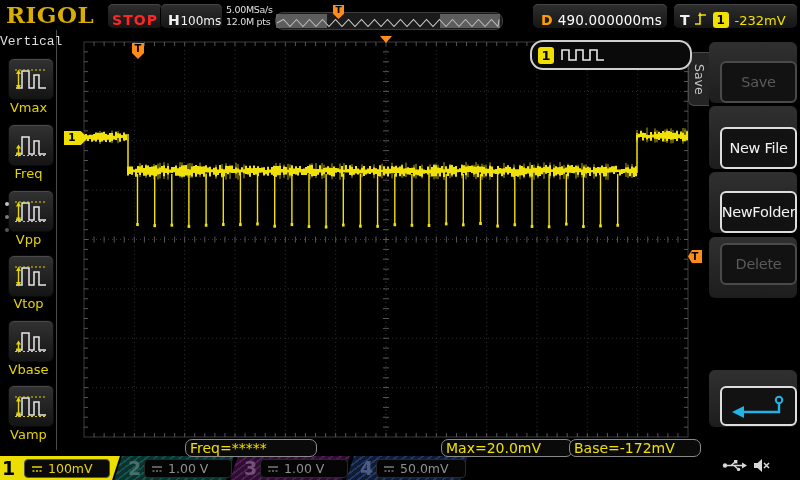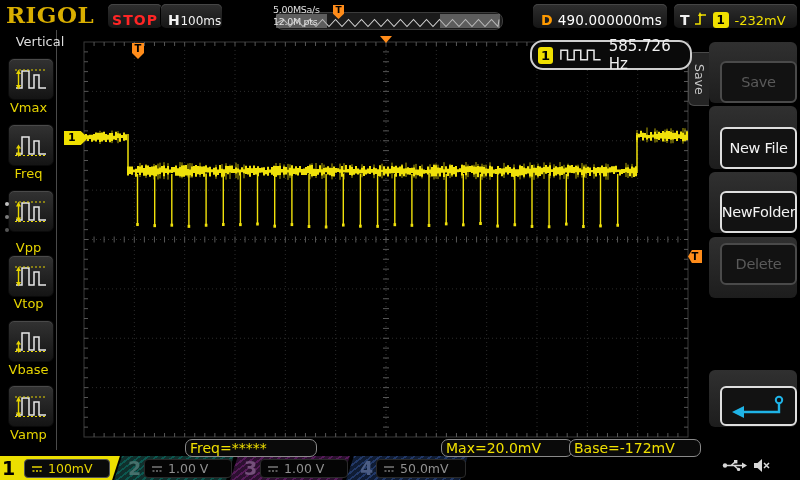--- a/index.html
+++ b/index.html
@@ -89,21 +89,21 @@
 
   <div class="abs" style="left:0;top:0;width:736px;height:30px;">
     <div class="abs logo" style="left:6px;top:1px;">RIGOL</div>
     <div class="abs chip" style="left:108px;top:4px;width:54px;height:24px;">
       <span class="stop-txt">STOP</span>
     </div>
     <div class="abs chip" style="left:161px;top:4px;width:61px;height:24px;">
       <span class="hlbl">H</span>
       <span class="hval">100ms</span>
     </div>
-    <div class="abs acq" style="left:226px;top:4px;width:52px;margin-left:47px;">
+    <div class="abs acq" style="left:226px;top:4px;width:52px;">
       <div>5.00MSa/s</div>
       <div>12.0M pts</div>
     </div>
     <div class="abs preview" style="left:275px;top:12px;width:226px;height:16px;"></div>
     <div class="abs pflag" style="left:333px;top:5px;width:11px;height:14px;">T</div>
     <div class="abs chip" style="left:533px;top:4px;width:134px;height:24px;">
       <span class="dlbl">D</span>
       <span class="dval">490.000000ms</span>
     </div>
     <div class="abs chip" style="left:674px;top:4px;width:123px;height:24px;">
@@ -111,21 +111,21 @@
       <svg class="icon" width="15" height="18" viewBox="0 0 15 18" style="margin-left:3px;">
         <path d="M2 14 H7 V5 H13" stroke="#f0e000" stroke-width="1.6" fill="none"></path>
         <polygon points="5,6 9,6 7,2" fill="#f0e000"></polygon>
       </svg>
       <span class="tsrc">1</span>
       <span class="tlev">-232mV</span>
     </div>
   </div>
 
   <div class="abs vline" style="left:56px;top:30px;width:1px;height:420px;"></div>
-  <div class="abs side-title" style="left:12px;top:34px;width:56px;">Vertical</div>
+  <div class="abs side-title" style="left:0;top:34px;width:56px;font-family:Liberation Mono, monospace;">Vertical</div>
 
   <div class="abs lm-btn" style="left:8px;top:58px;width:44px;height:40px;">
     <svg class="icon lm-icon" width="38" height="30" viewBox="0 0 38 30">
         <path d="M4 24 H10 V7 H17 V24 H22 V11 H27 V24 H34" stroke="#e8e8e8" stroke-width="1.5" fill="none"></path>
         <path d="M3 6 H35" stroke="#e6d400" stroke-width="1" stroke-dasharray="2 2" fill="none"></path>
         <path d="M6.5 9 V22" stroke="#e6d400" stroke-width="1.4"></path>
         <polygon points="4,10 9,10 6.5,5.5" fill="#e6d400"></polygon>
         <polygon points="4,21 9,21 6.5,25.5" fill="#e6d400"></polygon>
       </svg>
   </div>
@@ -145,21 +145,21 @@
   <div class="abs lm-btn" style="left:8px;top:190px;width:44px;height:40px;">
     <svg class="icon lm-icon" width="38" height="30" viewBox="0 0 38 30">
         <path d="M4 24 H10 V7 H17 V24 H22 V11 H27 V24 H34" stroke="#e8e8e8" stroke-width="1.5" fill="none"></path>
         <path d="M3 6 H35" stroke="#e6d400" stroke-width="1" stroke-dasharray="2 2" fill="none"></path>
         <path d="M3 25.5 H35" stroke="#e6d400" stroke-width="1" stroke-dasharray="2 2" fill="none"></path>
         <path d="M6.5 9 V23" stroke="#e6d400" stroke-width="1.4"></path>
         <polygon points="4,10.5 9,10.5 6.5,5.5" fill="#e6d400"></polygon>
         <polygon points="4,21.5 9,21.5 6.5,26.5" fill="#e6d400"></polygon>
       </svg>
   </div>
-  <div class="abs lm-label" style="left:0;top:232px;width:57px;margin-top:8px;">Vpp</div>
+  <div class="abs lm-label" style="left:0;top:232px;width:57px;">Vpp</div>
 
   <div class="abs lm-btn" style="left:8px;top:255px;width:44px;height:40px;">
     <svg class="icon lm-icon" width="38" height="30" viewBox="0 0 38 30">
         <path d="M4 24 H10 V7 H17 V24 H22 V11 H27 V24 H34" stroke="#e8e8e8" stroke-width="1.5" fill="none"></path>
         <path d="M3 6 H35" stroke="#e6d400" stroke-width="1" stroke-dasharray="2 2" fill="none"></path>
         <path d="M6.5 9 V22" stroke="#e6d400" stroke-width="1.4"></path>
         <polygon points="4,10 9,10 6.5,5.5" fill="#e6d400"></polygon>
         <polygon points="4,21 9,21 6.5,25.5" fill="#e6d400"></polygon>
       </svg>
   </div>
@@ -253,21 +253,20 @@
       <rect x="599.2" y="224.41184666752815" width="2.6" height="3" fill="#f0e10a"></rect>
       <rect x="616.4000000000001" y="223.74848981108516" width="2.6" height="3" fill="#f0e10a"></rect>
       <path d="M137.5 174L137.5 224.5M154.7 174L154.7 225.7M171.8 174L171.8 225.2M188.9 174L188.9 226.4M206.1 174L206.1 225.2M223.3 174L223.3 224.5M240.4 174L240.4 224.6M257.5 174L257.5 224.0M274.7 174L274.7 226.2M291.9 174L291.9 224.6M309.0 174L309.0 226.5M326.1 174L326.1 227.0M343.3 174L343.3 225.0M360.4 174L360.4 226.2M377.6 174L377.6 226.4M394.8 174L394.8 224.7M411.9 174L411.9 225.3M429.0 174L429.0 225.5M446.2 174L446.2 223.8M463.3 174L463.3 224.9M480.5 174L480.5 223.5M497.6 174L497.6 226.1M514.8 174L514.8 224.8M532.0 174L532.0 226.4M549.1 174L549.1 226.7M566.3 174L566.3 224.1M583.4 174L583.4 226.5M600.5 174L600.5 225.9M617.7 174L617.7 225.2" stroke="#f0e10a" stroke-width="1.4" fill="none"></path>
     </svg>
 
   <div class="abs freqbox" style="left:530px;top:40px;width:152px;height:26px;">
     <span class="fsrc">1</span>
     <svg class="icon" width="46" height="16" viewBox="0 0 46 16">
       <path d="M2 13 V3 H9 V13 H16 V3 H23 V13 H30 V3 H37 V13 H44" stroke="#e8e8e8" stroke-width="1.6" fill="none"></path>
     </svg>
-    <span class="fval">585.726 Hz</span>
   </div>
   <div class="abs tposflag" style="left:132px;top:43px;width:12px;height:16px;">T</div>
   <div class="abs dtri" style="left:380px;top:36px;width:12px;height:7px;"></div>
   <div class="abs tlevtag" style="left:688px;top:250px;width:14px;height:13px;">T</div>
   <div class="abs chmark" style="left:64px;top:131px;width:20px;height:14px;">1</div>
 
   <div class="abs meas" style="left:185px;top:439px;width:126px;height:16px;">Freq=*****</div>
   <div class="abs meas" style="left:441px;top:439px;width:126px;height:16px;">Max=20.0mV</div>
   <div class="abs meas" style="left:569px;top:439px;width:126px;height:16px;">Base=-172mV</div>
 

